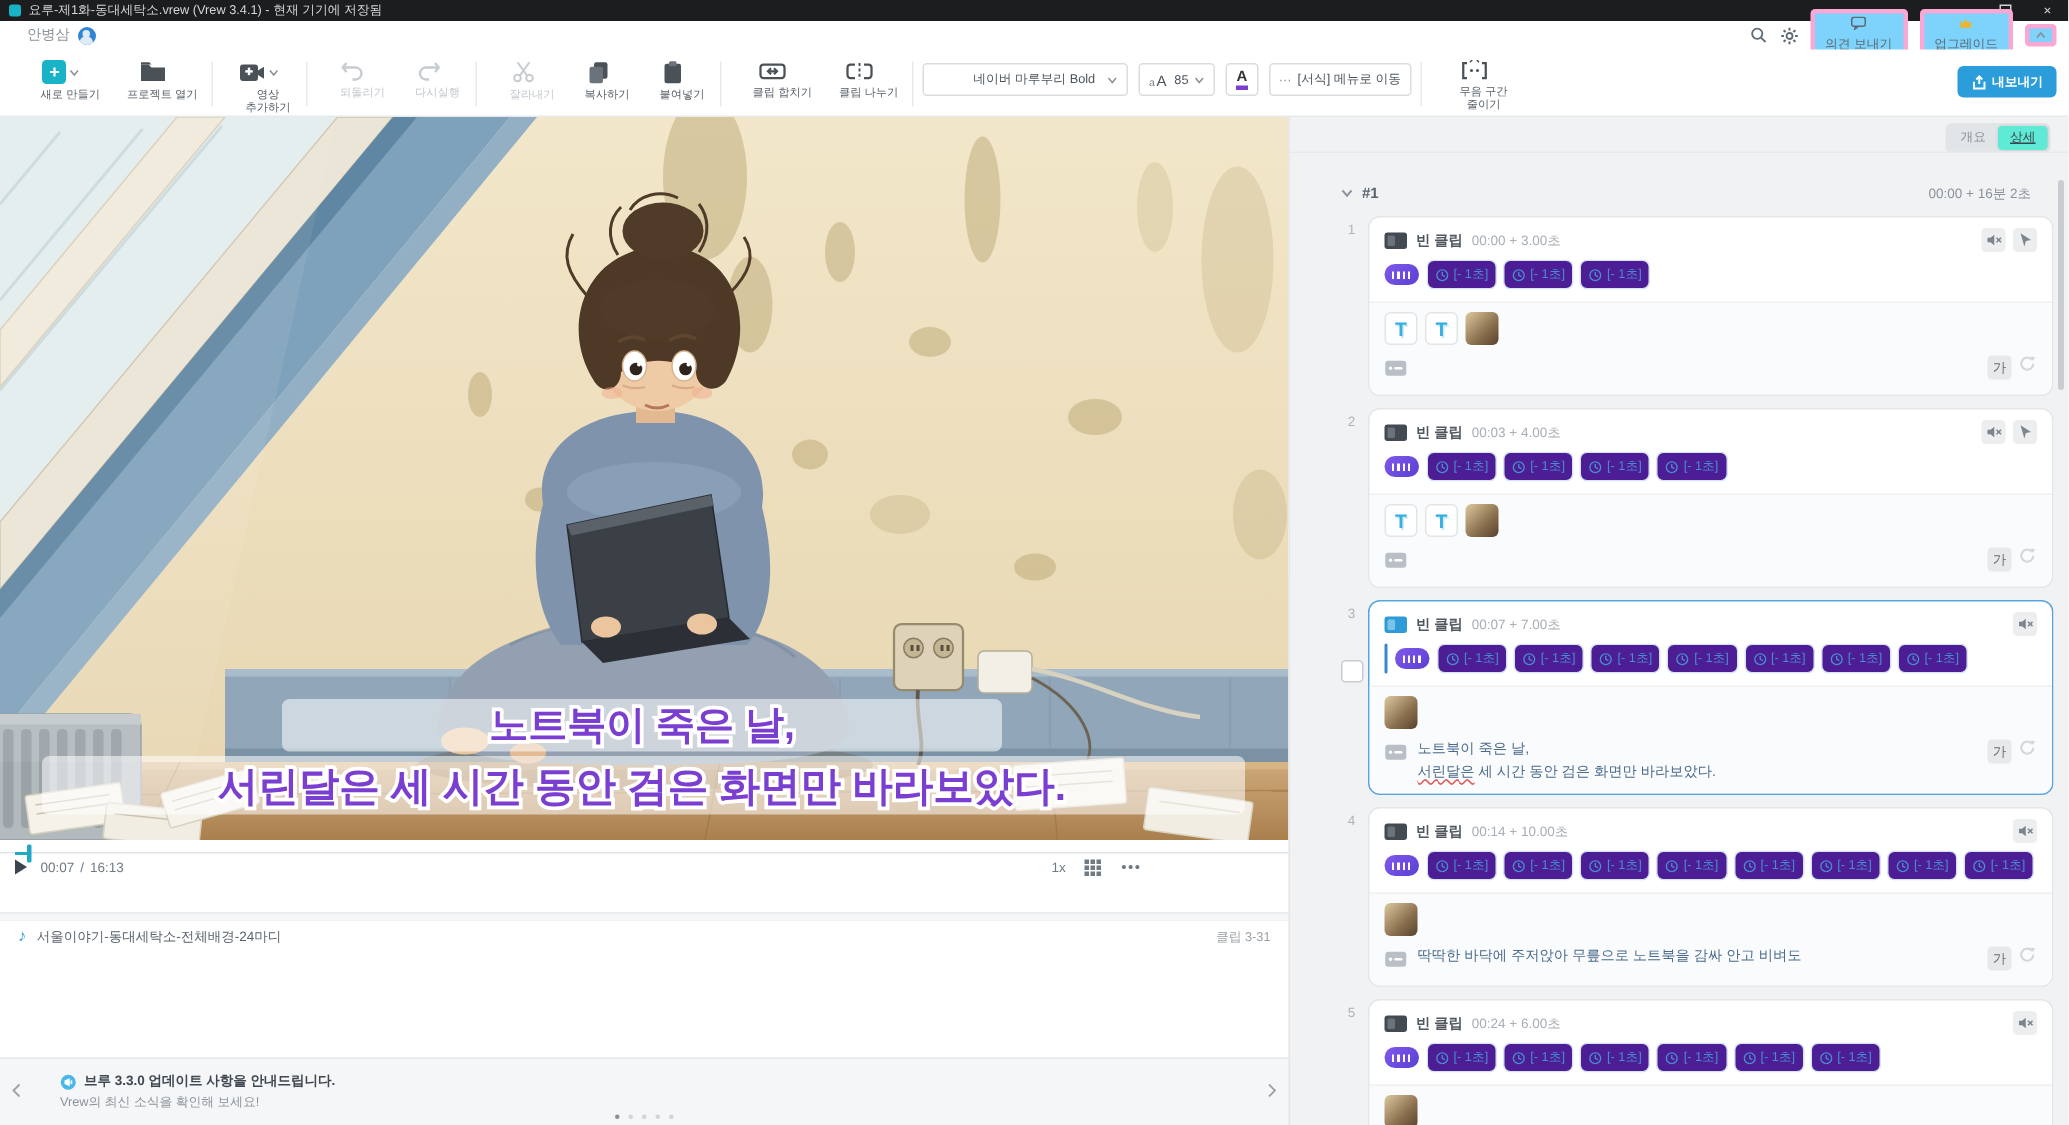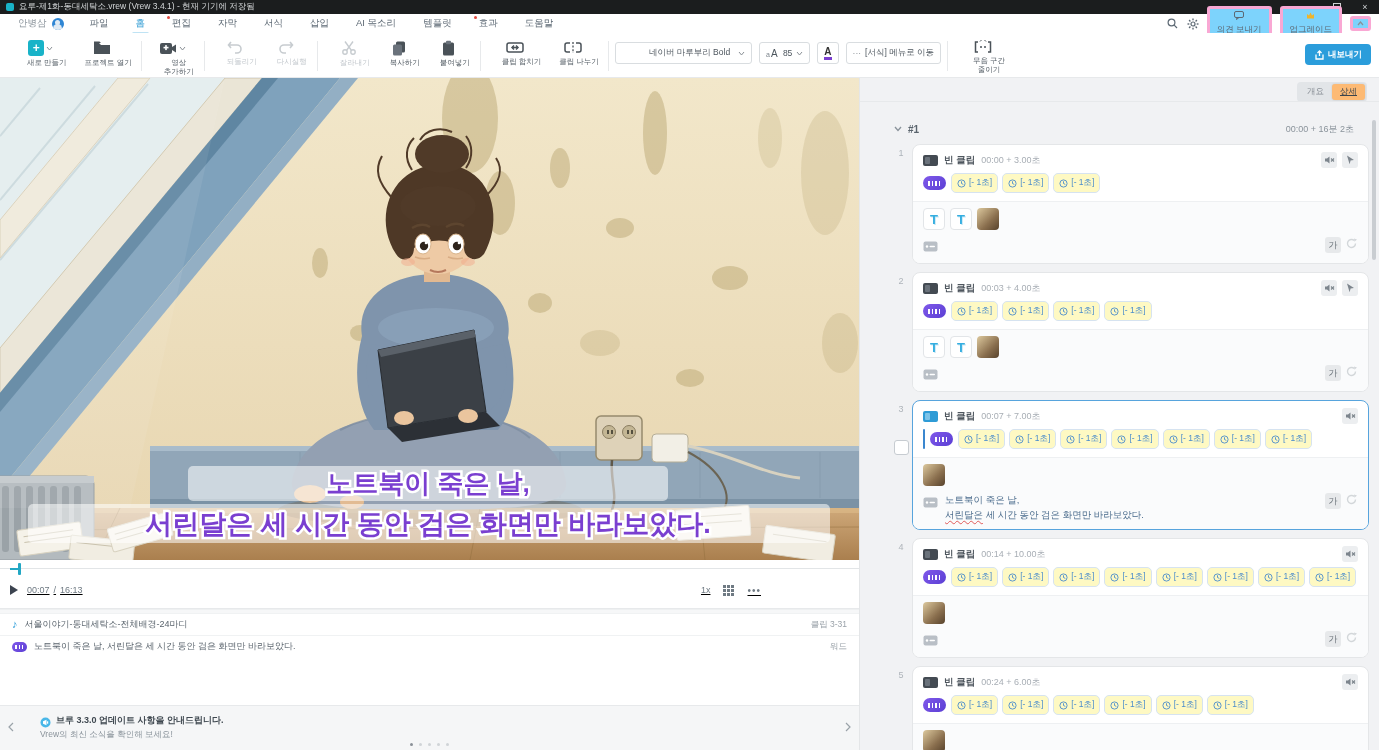--- a/index.html
+++ b/index.html
@@ -41,21 +41,21 @@
   .color-a{font-weight:bold;color:#333;border-bottom:3px solid #7b3fd0;line-height:11px;font-size:10px;}
   .export-btn{position:absolute;right:8px;top:44px;height:21px;display:flex;align-items:center;gap:4px;background:#2b9ddb;color:#fff;border-radius:4px;padding:0 9px;font-size:8.5px;font-weight:bold;}
 
   
   .video-wrap{position:absolute;left:0;top:78px;width:859px;height:482px;background:#e9dcba;overflow:hidden;}
   .progress{position:absolute;left:0;top:560px;width:859px;height:16px;}
   .progress .track{position:absolute;left:0;top:8px;width:859px;height:1px;background:#e2e5e7;}
   .playhead{position:absolute;left:10px;top:3px;width:12px;height:12px;}
   .playhead .v{position:absolute;left:8px;top:0;width:3px;height:12px;background:#22a7c4;border-radius:1px;}
   .playhead .h{position:absolute;left:0;top:5px;width:9px;height:2px;background:#22a7c4;}
-  .player-row{position:absolute;left:0;top:578px;width:761px;height:24px;display:flex;align-items:center;text-decoration:underline;}
+  .player-row{position:absolute;left:0;top:566px;width:761px;height:24px;display:flex;align-items:center;}
   .play-btn{margin-left:10px;width:0;height:0;border-left:8px solid #3c4450;border-top:5px solid transparent;border-bottom:5px solid transparent;}
   .time-txt{margin-left:9px;font-size:9px;color:#6f7a83;display:flex;gap:4px;}
   .player-right{margin-left:auto;display:flex;align-items:center;gap:13px;color:#6f7a83;font-size:9px;}
   .grid-ico{display:inline-grid;grid-template-columns:repeat(3,3px);grid-template-rows:repeat(3,3px);gap:1px;}
   .grid-ico i{background:#6f7a83;}
   .dots3{letter-spacing:1px;color:#6f7a83;font-size:10px;}
 
   .clipinfo{position:absolute;left:0;top:608px;width:859px;height:97px;border-top:1px solid #e7e9eb;background:#fff;box-sizing:border-box;}
   .ci-head{display:flex;align-items:center;padding:6px 12px 4px;}
   .ci-title{font-size:10px;font-weight:bold;color:#3c454d;}
@@ -78,21 +78,21 @@
   .an-dots i:first-child{background:#8a9097;}
 
   
   .collapse-tab{position:absolute;left:859px;top:350px;width:13px;height:34px;background:#fff;border:1px solid #e4e6e8;border-left:none;border-radius:0 6px 6px 0;display:flex;align-items:center;justify-content:center;color:#9aa2a9;font-size:8px;}
   .music-fab{position:absolute;left:869px;top:352px;width:26px;height:26px;background:#eaf5fc;border:1px solid #bfe0f2;border-radius:6px;display:flex;align-items:center;justify-content:center;color:#35a0da;font-size:13px;box-shadow:0 1px 3px rgba(0,0,0,.12);}
 
   
   .rpanel{position:absolute;left:859px;top:78px;width:520px;height:672px;background:#f1f2f4;border-left:1px solid #e4e6e8;box-sizing:border-box;overflow:hidden;}
   .rp-tabs{position:absolute;right:12px;top:4px;display:flex;background:#e2e5e8;border-radius:4px;padding:2px;}
   .rp-tab{font-size:8.5px;color:#8a9097;padding:2px 8px;border-radius:3px;}
-  .rp-tab.active{background:#fdba74;color:#3c454d;box-shadow:0 0 2px rgba(0,0,0,.15);text-decoration:underline;}
+  .rp-tab.active{background:#5eead4;color:#3c454d;box-shadow:0 0 2px rgba(0,0,0,.15);text-decoration:underline;}
   .rp-topline{position:absolute;left:0;top:23px;width:520px;height:1px;background:#e7e9eb;}
   .rp-section{position:absolute;left:0;top:40px;width:520px;height:22px;display:flex;align-items:center;padding:0 26px 0 34px;box-sizing:border-box;}
   .sec-chev{color:#8a939b;font-size:8px;margin-right:6px;}
   .sec-label{font-size:10px;color:#5a646d;font-weight:bold;}
   .sec-time{margin-left:auto;font-size:9px;color:#8a939b;}
   .clip-list{position:absolute;left:30px;right:10px;top:66px;bottom:0;display:flex;flex-direction:column;gap:8px;overflow:hidden;}
   .clip-row{display:flex;}
   .gutter{width:22px;flex:none;display:flex;flex-direction:column;align-items:center;padding-top:4px;gap:26px;}
   .clip-num{font-size:9px;color:#aeb4ba;}
   .checkbox{width:13px;height:13px;border:1px solid #c7ccd1;border-radius:3px;background:#fff;}
@@ -105,21 +105,21 @@
   .clip-row.selected .type-ico:after{background:#7cc3e8;}
   .type-label{font-size:9.5px;color:#4e565e;font-weight:bold;white-space:nowrap;}
   .time-label{font-size:9px;color:#a8aeb5;white-space:nowrap;}
   .head-right{margin-left:auto;display:flex;gap:5px;}
   .icon-btn{width:16px;height:16px;border-radius:3px;background:#eceef0;display:flex;align-items:center;justify-content:center;color:#7d858d;}
   .chips-row{display:flex;align-items:center;gap:5px;padding:2px 10px 8px;overflow:hidden;}
   .caret{width:2px;height:20px;background:#3b87cf;border-radius:1px;flex:none;}
   .voice-pill{width:23px;height:14px;border-radius:7px;background:linear-gradient(135deg,#8059ea,#5b3fd4);flex:none;position:relative;}
   .voice-pill:after{content:"";position:absolute;left:5px;top:4.5px;width:13px;height:5px;background:repeating-linear-gradient(90deg,#fff 0 1.5px,transparent 1.5px 3.5px);}
   .chips{display:flex;gap:4px;overflow:hidden;}
-  .chip{display:flex;align-items:center;gap:3px;border:1px solid #d6e3f0;border-radius:5px;padding:3px 5px;color:#4a8ccc;font-size:8.5px;white-space:nowrap;flex:none;background:#fef9c3;}
+  .chip{display:flex;align-items:center;gap:3px;border:1px solid #d6e3f0;border-radius:5px;padding:3px 5px;color:#4a8ccc;font-size:8.5px;white-space:nowrap;flex:none;background:#4c1d95;}
   .card-lower{border-top:1px solid #eef0f2;background:#fafbfc;padding:6px 10px 7px;}
   .assets-row{display:flex;gap:5px;margin-bottom:6px;}
   .asset{width:22px;height:22px;border-radius:4px;flex:none;}
   .asset-text{background:#fff;border:1px solid #e2e5e8;box-sizing:border-box;color:#35aee0;font-weight:bold;font-size:13px;display:flex;align-items:center;justify-content:center;text-shadow:1px 1px 0 #cfeaf6;}
   .asset-image{background:linear-gradient(135deg,#ddc99e,#8a6f4e 60%,#57422c);}
   .sub-row{display:flex;gap:7px;align-items:flex-start;}
   .cc-ico{flex:none;margin-top:2px;}
   .sub-lines{flex:1;font-size:9.5px;color:#4a6b8c;line-height:15px;min-height:12px;}
   .mis{text-decoration:underline;text-decoration-style:wavy;text-decoration-color:#e05b5b;text-underline-offset:2px;margin-top:25px;}
   .sub-actions{display:flex;gap:4px;align-items:center;flex:none;}
@@ -142,32 +142,20 @@
           <span class="box"></span>
         </span>
       <span class="win-btn">×</span>
     </span>
   </div>
 
   <div class="menubar">
     <span class="profile">
       <span>안병삼</span>
       <span class="avatar"></span>
-    </span>
-    <span class="m-items">
-      <span class="m-item">파일</span>
-      <span class="m-item active">홈</span>
-      <span class="m-item dot">편집</span>
-      <span class="m-item">자막</span>
-      <span class="m-item">서식</span>
-      <span class="m-item">삽입</span>
-      <span class="m-item">AI 목소리</span>
-      <span class="m-item">템플릿</span>
-      <span class="m-item dot">효과</span>
-      <span class="m-item">도움말</span>
     </span>
     <span class="menu-right">
       <span class="icon16">
         <svg width="11" height="11" viewBox="0 0 11 11">
             <circle cx="4.5" cy="4.5" r="3.4" fill="none" stroke="#5d6974" stroke-width="1.2"></circle>
             <line x1="7.2" y1="7.2" x2="10" y2="10" stroke="#5d6974" stroke-width="1.2"></line>
           </svg>
       </span>
       <span class="icon16">
         <svg width="12" height="12" viewBox="0 0 12 12">
@@ -541,25 +529,20 @@
     </span>
   </div>
 
   <div class="clipinfo">
     <div class="ci-gap"></div>
     <div class="ci-row">
       <span class="note-mini">♪</span>
       <span>서울이야기-동대세탁소-전체배경-24마디</span>
       <span class="right">클립 3-31</span>
     </div>
-    <div class="ci-row">
-      <span class="voice-mini"></span>
-      <span>노트북이 죽은 날, 서린달은 세 시간 동안 검은 화면만 바라보았다.</span>
-      <span class="right">워드</span>
-    </div>
   </div>
 
   <div class="announce">
     <span class="an-mega">
       <svg width="11" height="11" viewBox="0 0 11 11">
           <circle cx="5.5" cy="5.5" r="5" fill="#49b7e8"></circle>
           <polygon points="3,4.3 6.5,2.8 6.5,8.2 3,6.7" fill="#fff"></polygon>
           <rect x="7" y="4.3" width="1.2" height="2.4" fill="#fff"></rect>
         </svg>
     </span>
@@ -971,20 +954,21 @@
               </div>
         <div class="sub-row">
           <span class="cc-ico">
             <svg width="15" height="11" viewBox="0 0 15 11">
                     <rect x="0.5" y="0.5" width="14" height="10" rx="2" fill="#b9bfc6"></rect>
                     <circle cx="4" cy="5.5" r="1.2" fill="#fff"></circle>
                     <rect x="6.5" y="4.7" width="5.5" height="1.6" rx="0.8" fill="#fff"></rect>
                   </svg>
           </span>
           <div class="sub-lines">
+                  <div class="sub-line">딱딱한 바닥에 주저앉아 무릎으로 노트북을 감싸 안고 비벼도</div>
                 </div>
           <span class="sub-actions">
             <span class="ga-btn">가</span>
             <span>
               <svg width="13" height="13" viewBox="0 0 13 13">
                       <path d="M10.5 6.5 a4 4 0 1 1 -1.2 -2.9" fill="none" stroke="#d3d7da" stroke-width="1.4"></path>
                       <polygon points="9,1.5 12,2.5 9.5,4.8" fill="#d3d7da"></polygon>
                     </svg>
             </span>
           </span>

